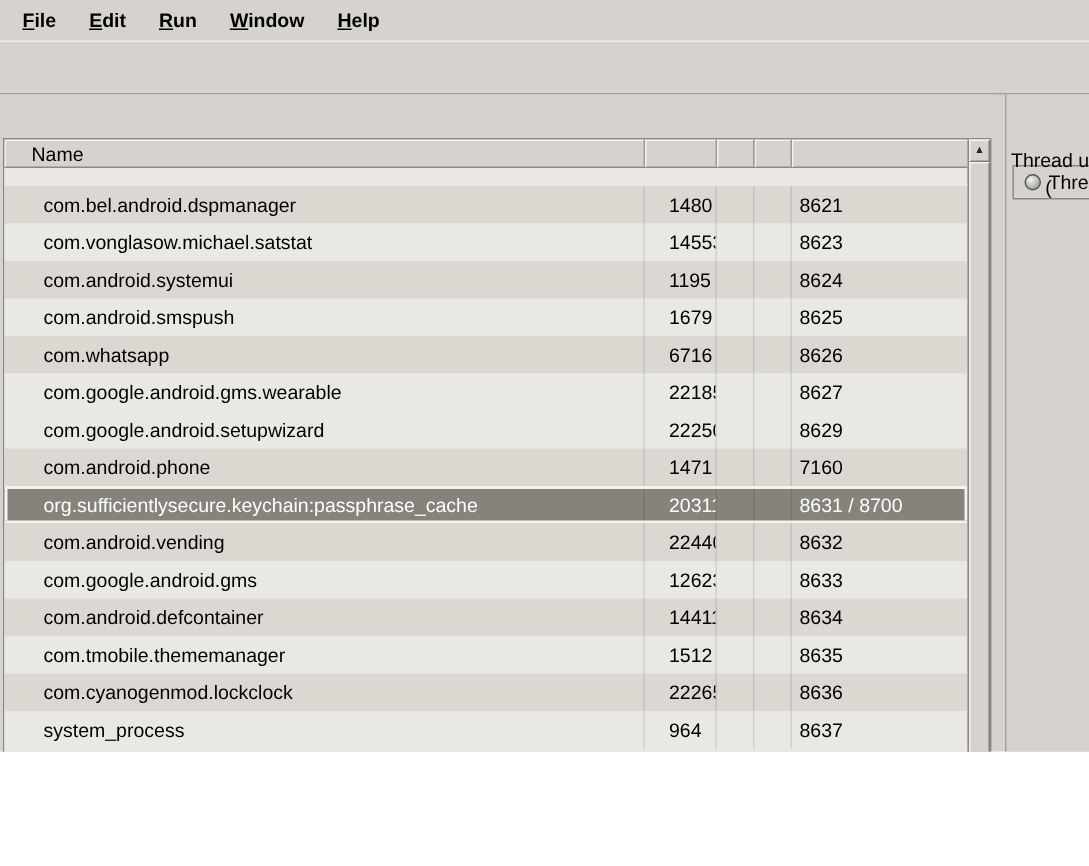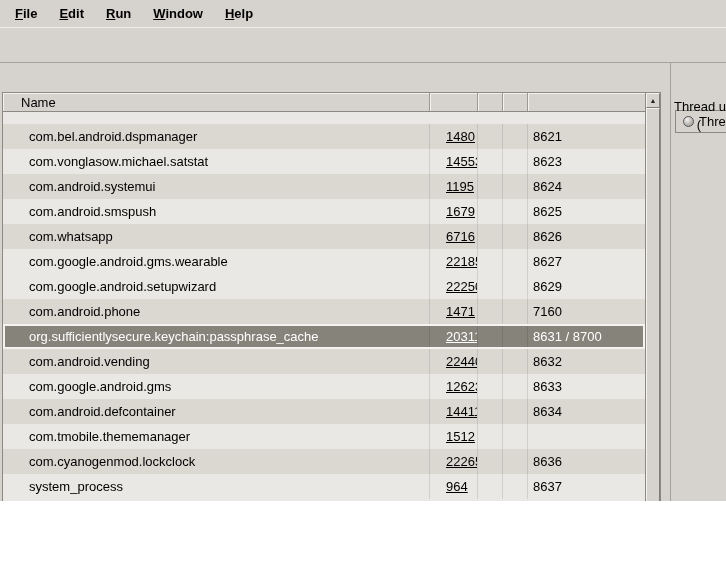--- a/index.html
+++ b/index.html
@@ -87,21 +87,21 @@
   .th-port { flex:1; border-right:none; }
 
   .viewport { position:absolute; left:0; top:19px; right:15px; bottom:14px; overflow:hidden; background:#eae8e4; }
   .spacer-row { height:12px; background:#eae8e4; }
   .trow { display:flex; height:25px; align-items:flex-start; }
   .trow.odd  { background:#dbd8d2; }
   .trow.even { background:#eae8e4; }
   .cell { height:100%; display:flex; align-items:center; border-right:1px solid rgba(0,0,0,0.10);
     white-space:nowrap; overflow:hidden; }
   .c-name { width:427px; padding-left:26px; }
-  .c-pid  { width:48px;  padding-left:16px;text-decoration:underline; }
+  .c-pid  { width:48px;  padding-left:16px; }
   .c-a { width:25px; } .c-b { width:25px; }
   .c-port { flex:1; padding-left:5px; border-right:none; }
   .trow.selected { background:#85837a; color:#fff;
     border-top:2px solid #f4f3f0; border-bottom:2px solid #f4f3f0;
     box-shadow:inset 2px 0 0 #f4f3f0, inset -2px 0 0 #f4f3f0; }
 
   
   .vscroll { position:absolute; top:0; right:0; bottom:14px; width:15px;
     background:#c2bfb9; border-left:1px solid #8c8982; }
   .sbtn { position:absolute; background:#d6d3ce; border:1px solid;
@@ -268,20 +268,21 @@
             <div class="cell c-pid">14411</div>
             <div class="cell c-a"></div>
             <div class="cell c-b"></div>
             <div class="cell c-port">8634</div>
           </div>
           <div class="trow even">
             <div class="cell c-name">com.tmobile.thememanager</div>
             <div class="cell c-pid">1512</div>
             <div class="cell c-a"></div>
             <div class="cell c-b"></div>
+            <div class="cell c-port">8635</div>
           </div>
           <div class="trow odd">
             <div class="cell c-name">com.cyanogenmod.lockclock</div>
             <div class="cell c-pid">22265</div>
             <div class="cell c-a"></div>
             <div class="cell c-b"></div>
             <div class="cell c-port">8636</div>
           </div>
           <div class="trow even">
             <div class="cell c-name">system_process</div>

